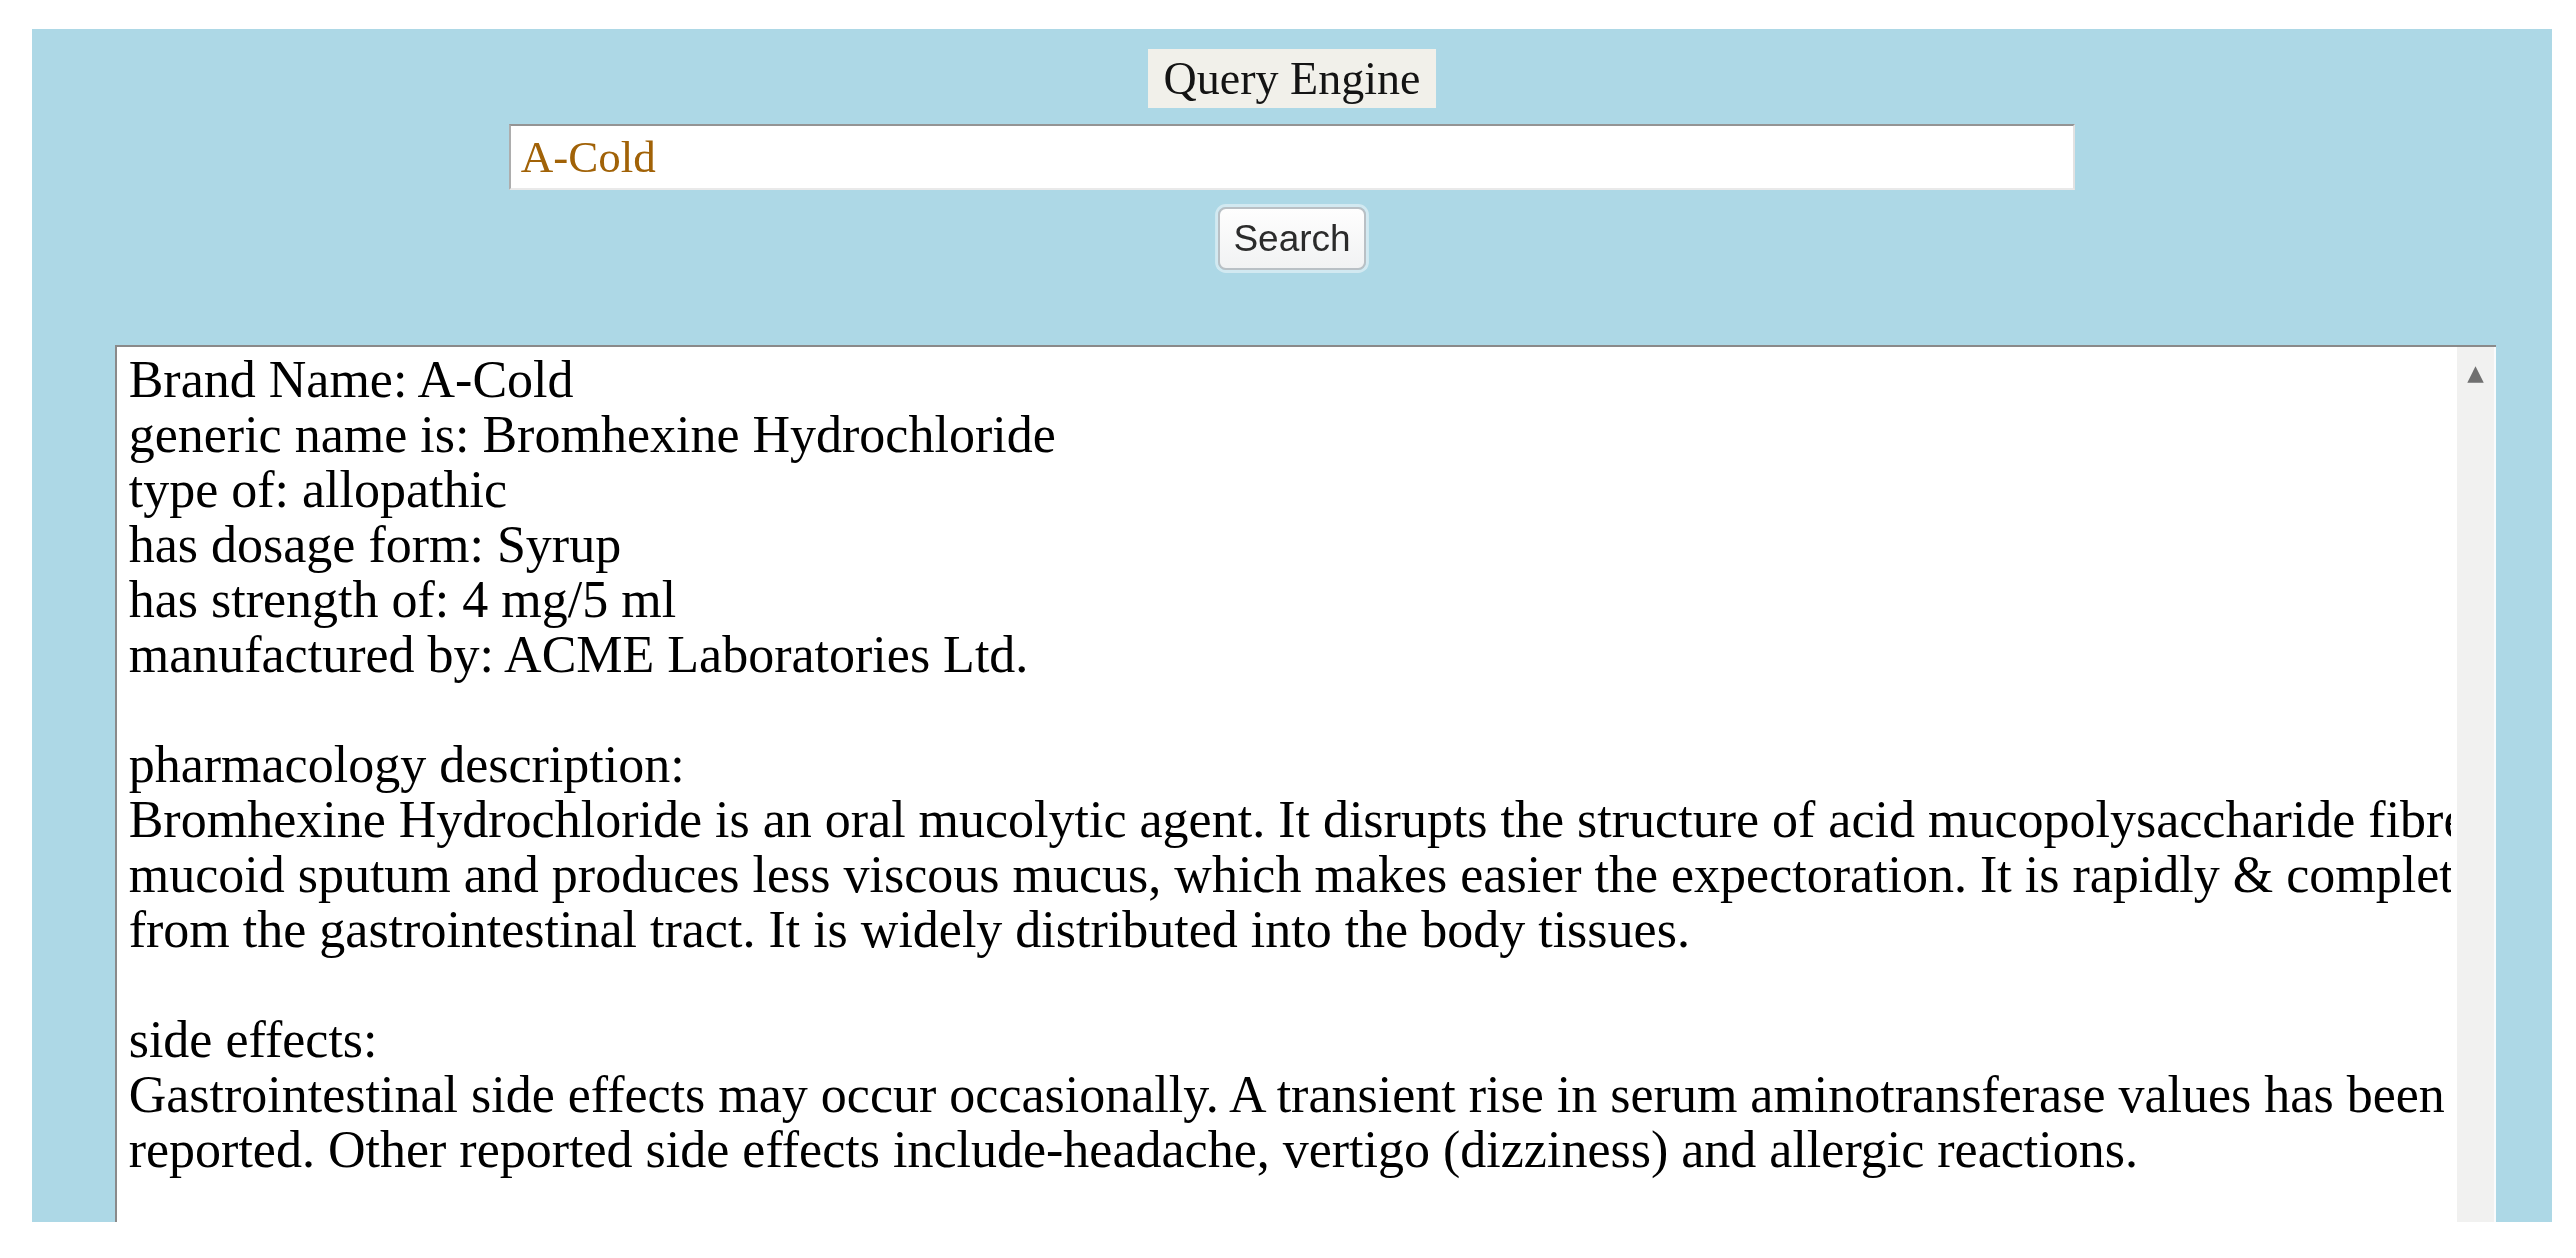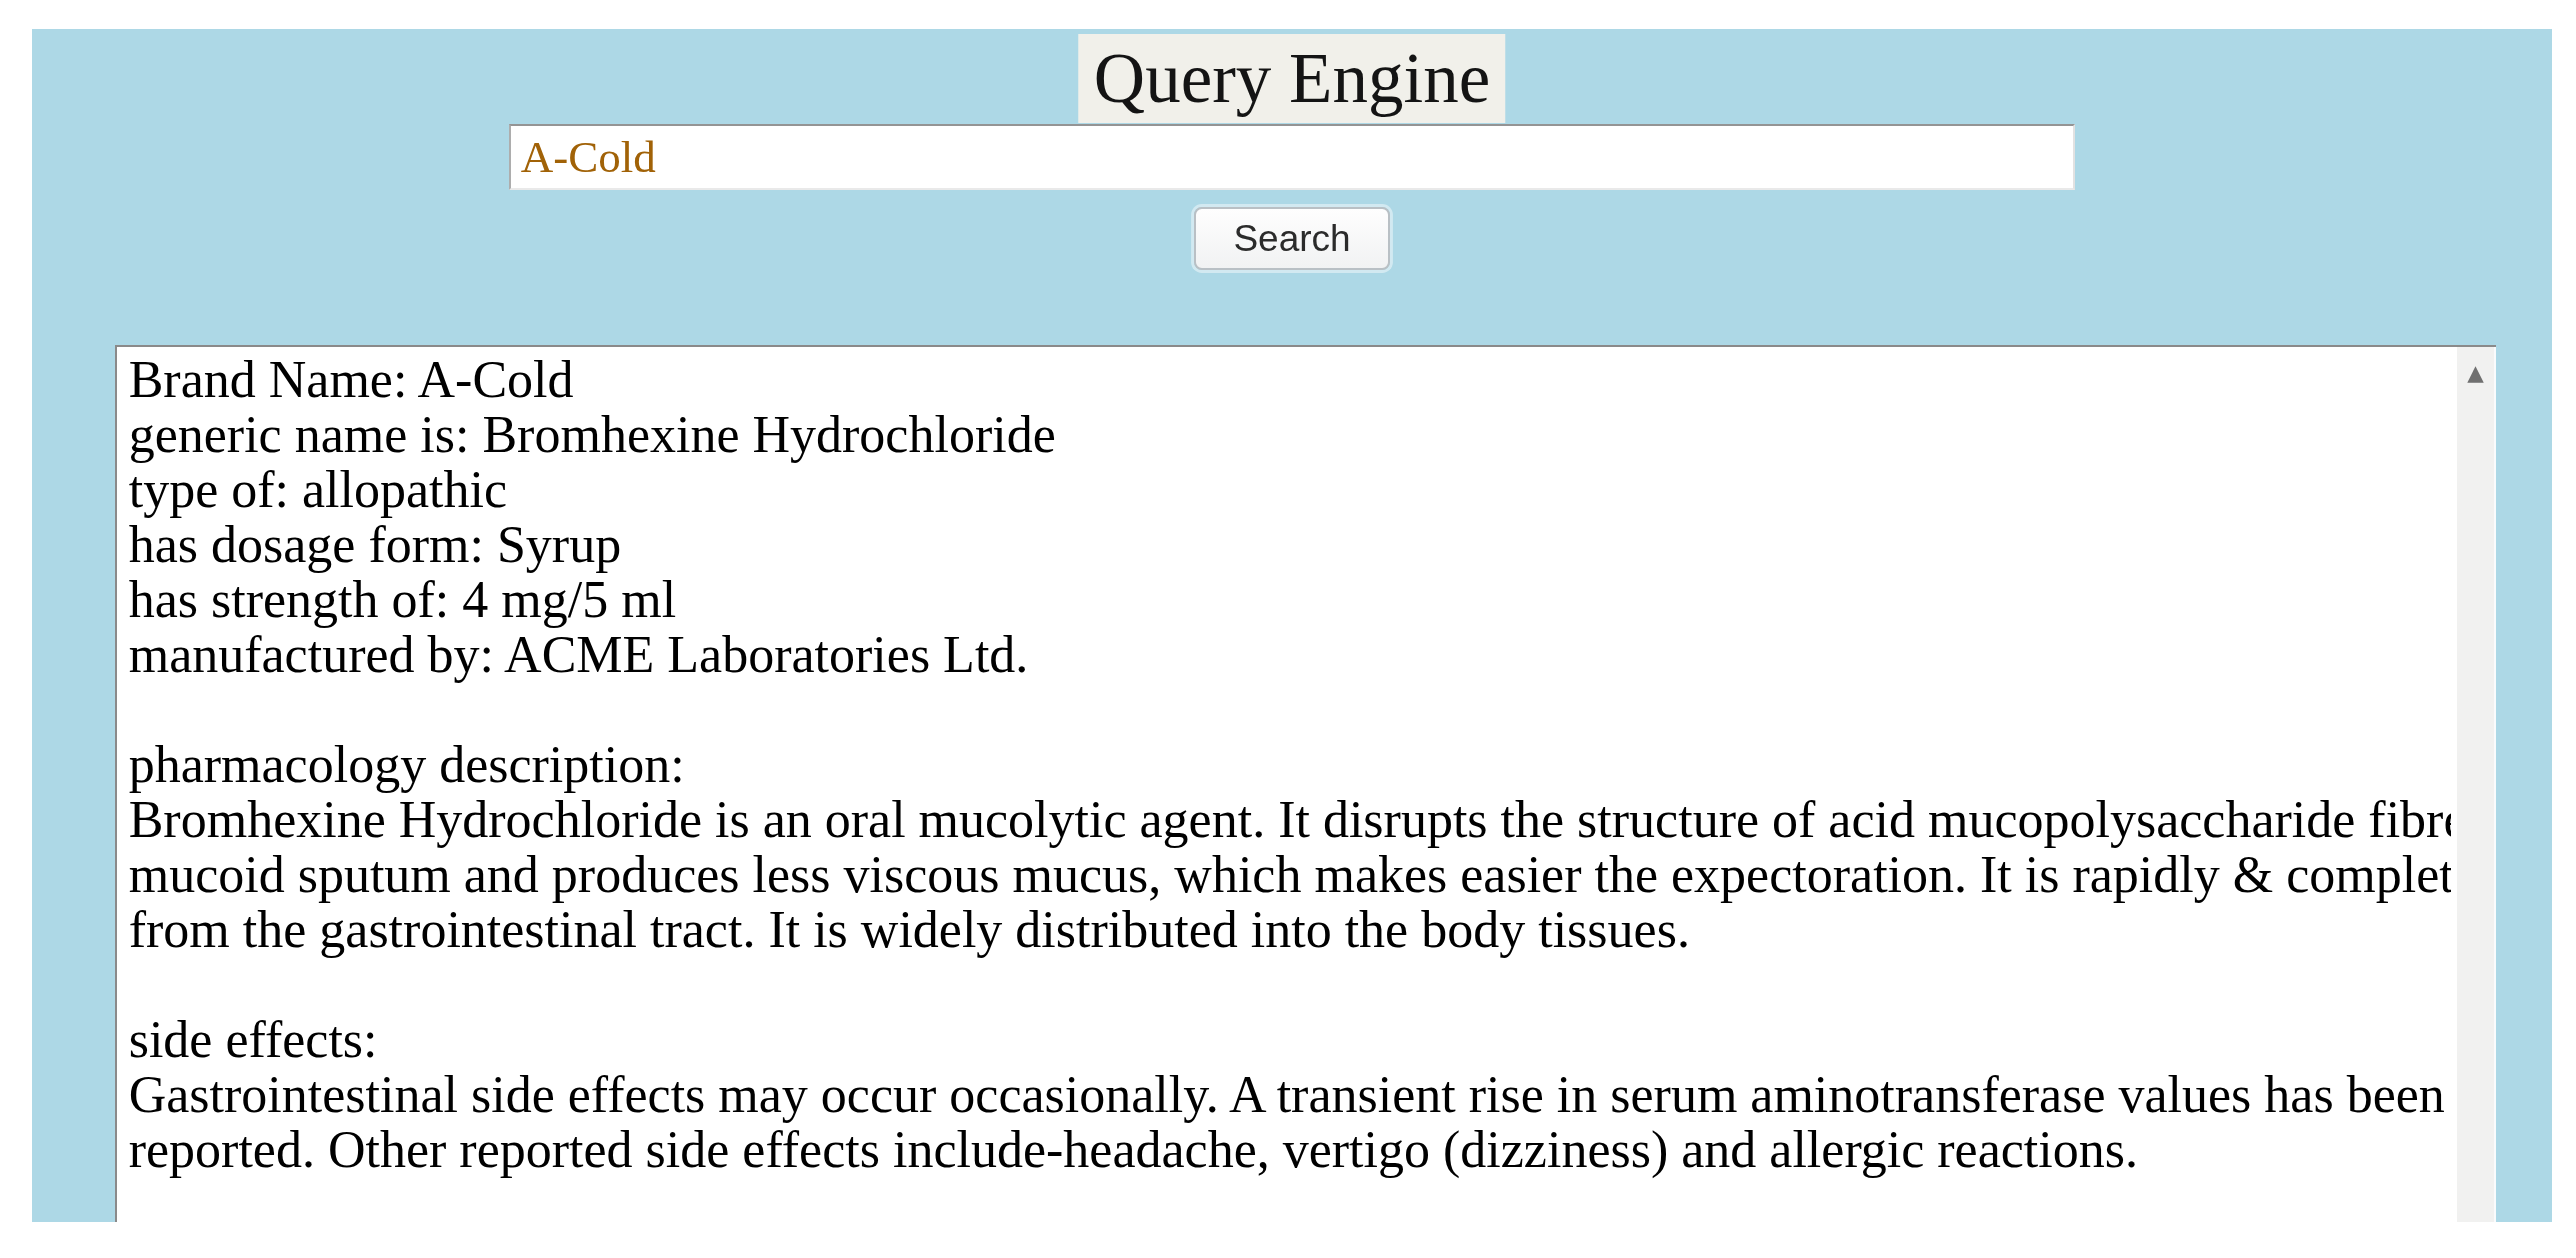--- a/index.html
+++ b/index.html
@@ -25,27 +25,27 @@
     left: 32px;
     top: 29px;
     width: 2520px;
     height: 1193px;
     background: #add8e6;
     overflow: hidden;
   }
 
   .title {
     position: absolute;
-    top: 5px;
+    top: 20px;
     left: 50%;
     transform: translateX(-50%);
     background: #f1f0ea;
     color: #141414;
     font-family: "Liberation Serif", serif;
-    font-size: 71px;
+    font-size: 46px;
     line-height: 1.2;
     padding: 2px 15.6px;
     white-space: nowrap;
   }
 
   .query-input {
     position: absolute;
     top: 95px;
     left: 50%;
     transform: translateX(-50%);
@@ -61,21 +61,21 @@
     color: #a16207;
     padding: 0 9.8px;
     outline: none;
   }
 
   .search-btn {
     position: absolute;
     top: 178px;
     left: 50%;
     transform: translateX(-50%);
-    width: 196px;
+    width: 148px;
     height: 63px;
     box-sizing: border-box;
     background: linear-gradient(#fefefe, #f1f2f3);
     border: 2px solid #b9c0c5;
     border-radius: 7.8px;
     box-shadow: 0 0 0 2.9px rgba(255,255,255,0.45);
     font-family: "Liberation Sans", sans-serif;
     font-size: 37px;
     color: #2b2b2b;
     cursor: pointer;

